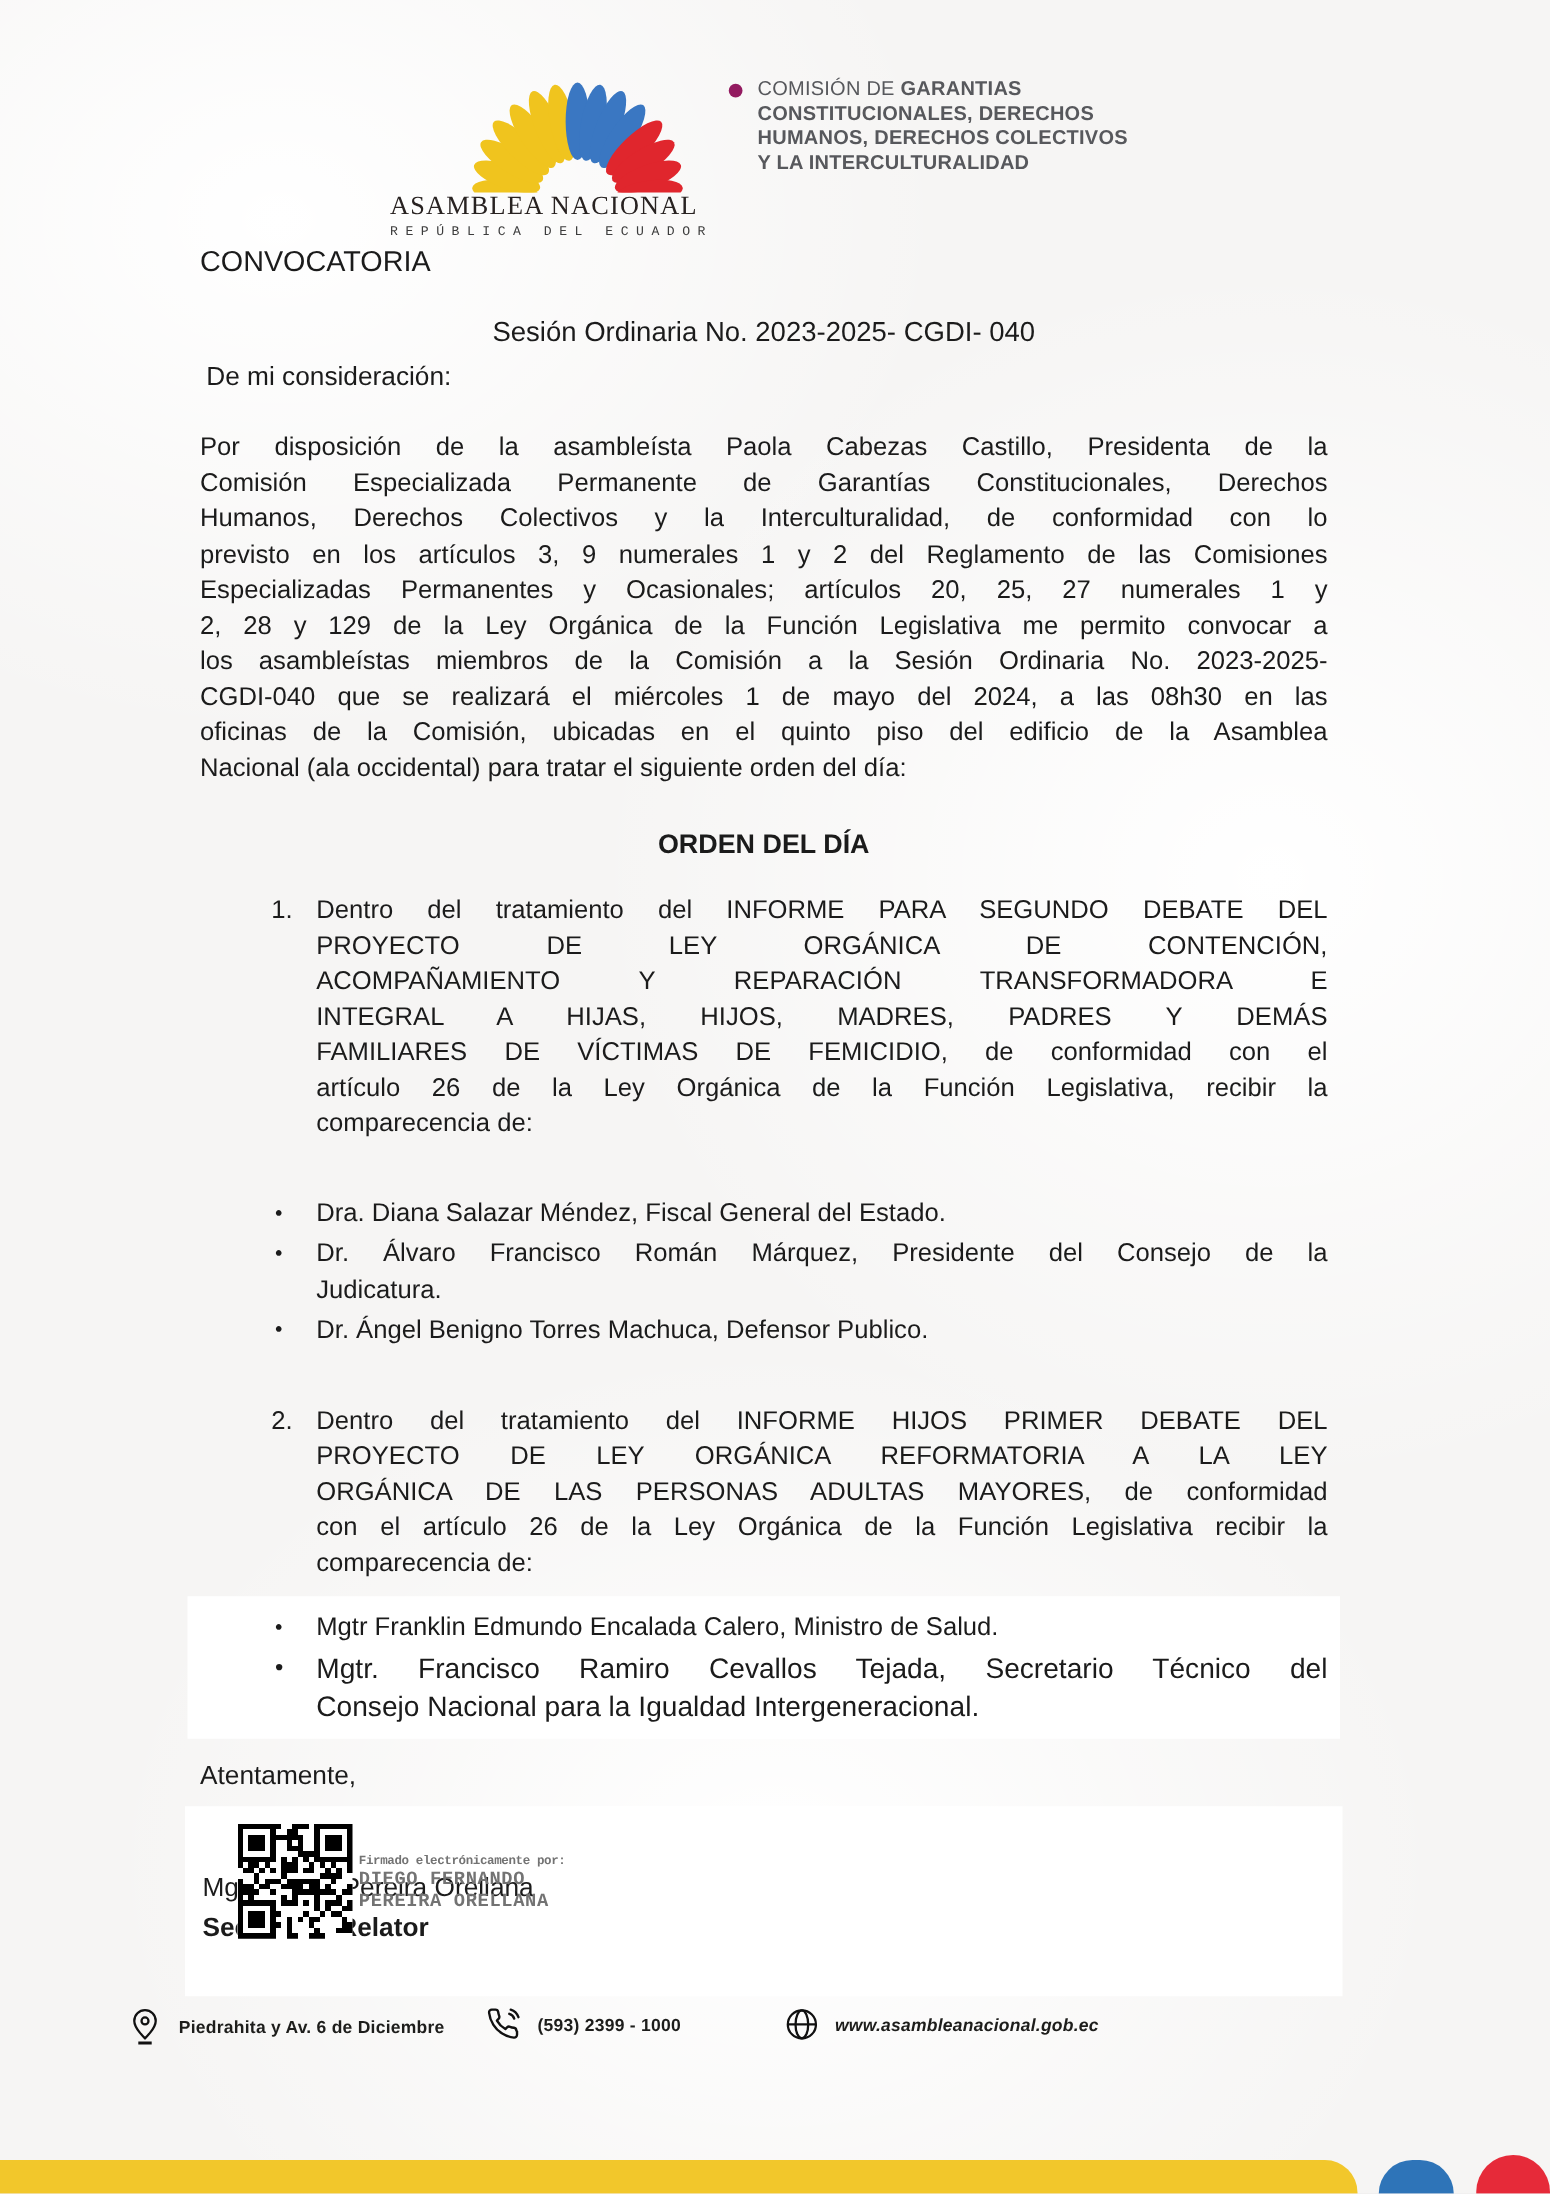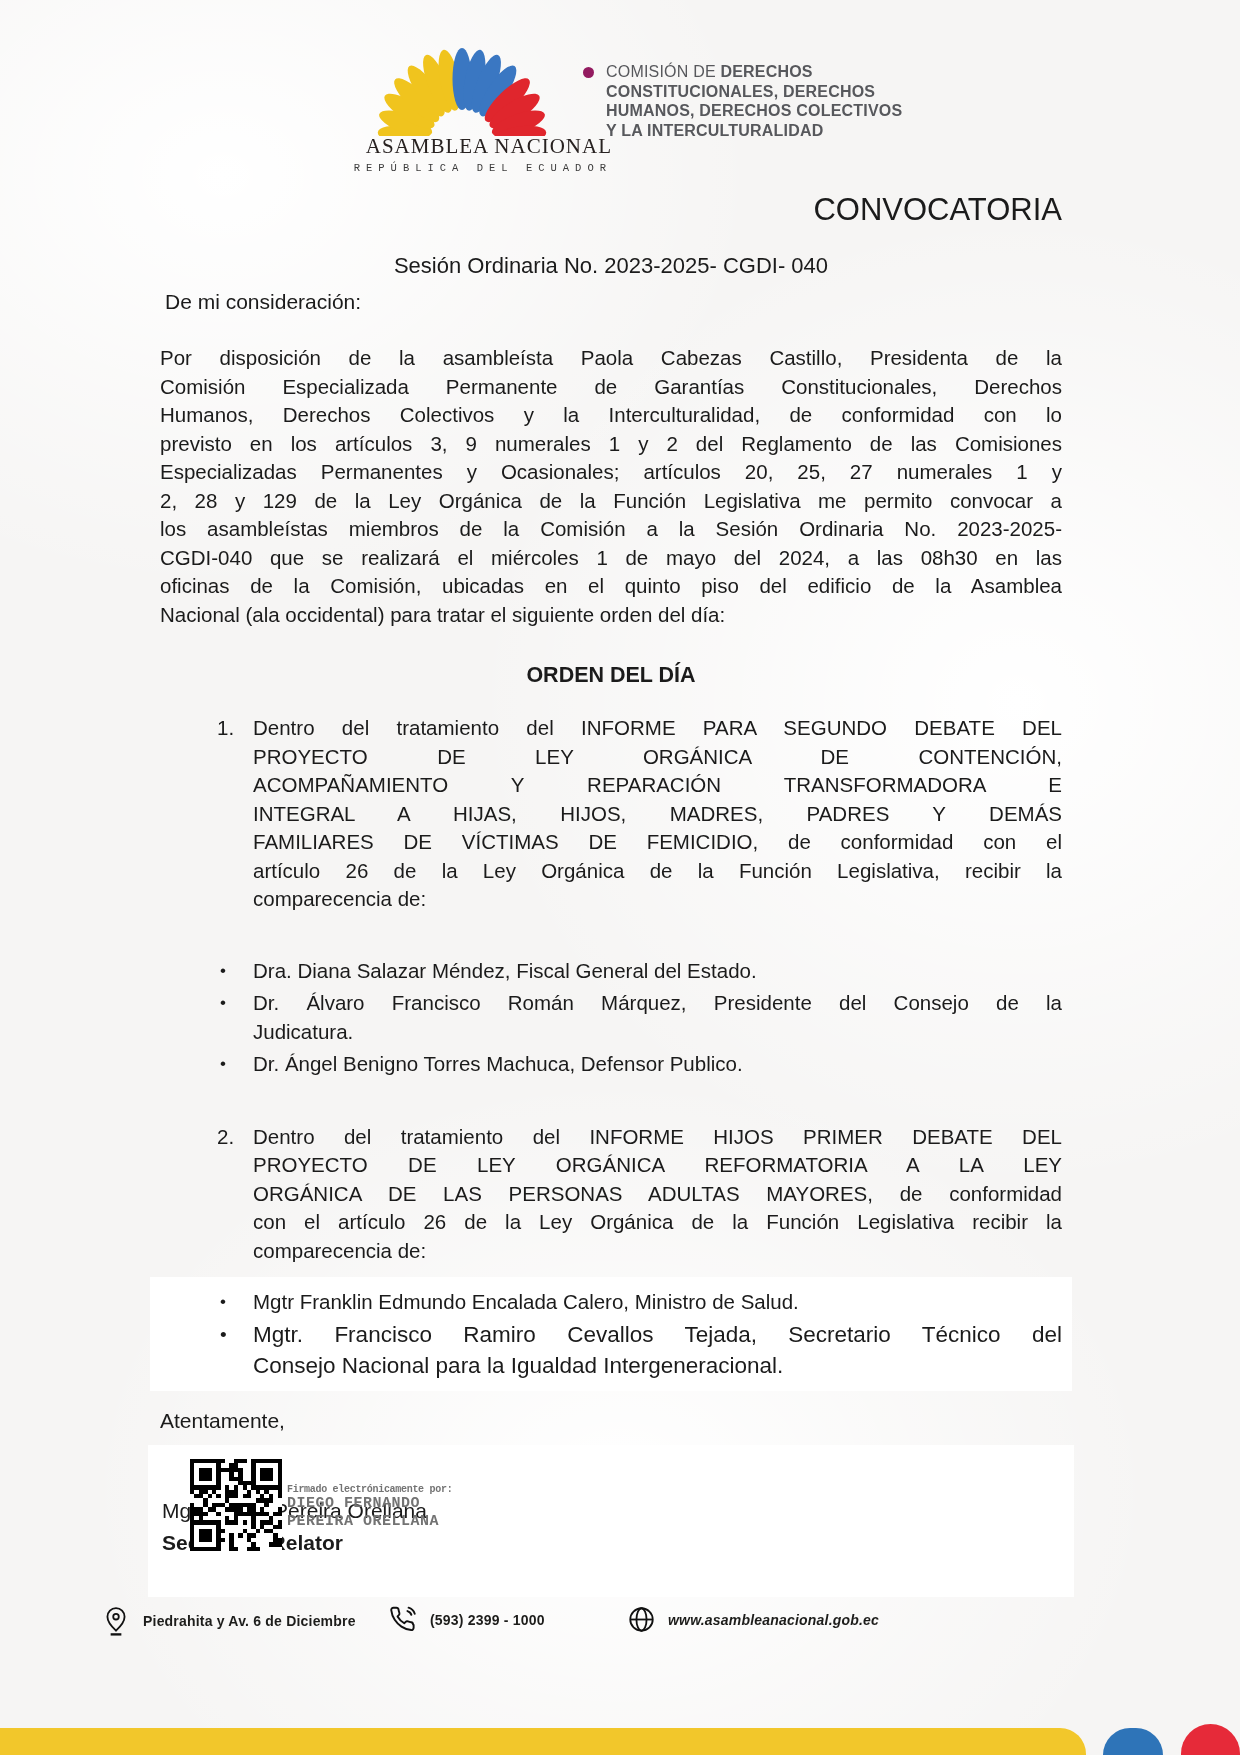--- a/index.html
+++ b/index.html
@@ -4,33 +4,33 @@
 <style>
   html,body{margin:0;padding:0;background:#e9e9e9;}
   .page{position:relative;width:1240px;height:1755px;margin:0 auto;overflow:hidden;
         font-family:"Liberation Sans",sans-serif;color:#1b1b1b;
         background:
           radial-gradient(900px 700px at 18% 10%, #ffffff 0%, rgba(255,255,255,0) 60%),
           radial-gradient(1000px 900px at 82% 40%, #ffffff 0%, rgba(255,255,255,0) 55%),
           radial-gradient(900px 700px at 50% 85%, #ffffff 0%, rgba(255,255,255,0) 60%),
           #f6f5f4;}
   
-  .logo-block{position:absolute;left:312px;top:40px;width:300px;text-align:right;}
+  .logo-block{position:absolute;left:312px;top:58px;width:300px;text-align:left;}
   .fan{display:block;margin:0 auto;}
   .logo-title{font-family:"Liberation Serif",serif;font-size:21px;letter-spacing:1px;
               color:#282221;white-space:nowrap;margin-top:-2px;}
   .logo-subtitle{font-family:Liberation Mono, monospace;font-size:10.5px;letter-spacing:6px;
               color:#3c3c3c;white-space:nowrap;margin-top:3px;}
   .commission{position:absolute;left:583px;top:62px;display:flex;gap:12px;}
   .commission-bullet{width:11px;height:11px;border-radius:50%;background:#931B60;margin-top:5px;flex:0 0 auto;}
   .commission-lines{font-size:16px;line-height:19.5px;font-weight:700;color:#57585C;letter-spacing:.2px;}
   .commission-lines .reg{font-weight:400;}
   
   .main{position:absolute;left:160px;top:196px;width:902px;}
-  .doc-title{font-size:31px;line-height:27px;font-weight:400;text-align:right;margin:0;}
+  .doc-title{font-size:23px;line-height:27px;font-weight:400;text-align:left;margin:0;}
   .session{font-size:22px;line-height:27px;text-align:center;margin:29px 0 0;}
   .date{font-size:21px;line-height:25px;text-align:right;margin:19px 0 0;}
   .salutation{font-size:21px;line-height:25px;margin:10px 0 0;padding-left:5px;}
   .para{margin:30px 0 0;font-size:20.5px;}
   .jl{text-align:justify;text-align-last:justify;line-height:28.5px;}
   .ll{text-align:left;line-height:28.5px;}
   .agenda-title{font-size:21.5px;line-height:27px;font-weight:700;text-align:center;margin:33px 0 0;}
   .oli{display:flex;font-size:20.5px;}
   .oli .marker{flex:0 0 93px;padding-left:57px;box-sizing:border-box;line-height:28.5px;}
   .oli .otext{flex:1;}
@@ -123,21 +123,21 @@
           </g>
       </g>
     </svg>
     <div class="logo-title">ASAMBLEA NACIONAL</div>
     <div class="logo-subtitle">REPÚBLICA DEL ECUADOR</div>
   </div>
 
   <div class="commission">
     <div class="commission-bullet"></div>
     <div class="commission-lines">
-      <div><span class="reg">COMISIÓN DE </span><span>DERECHOS</span></div>
+      <div><span class="reg">COMISIÓN DE </span><span>GARANTIAS</span></div>
       <div>CONSTITUCIONALES, DERECHOS</div>
       <div>HUMANOS, DERECHOS COLECTIVOS</div>
       <div>Y LA INTERCULTURALIDAD</div>
     </div>
   </div>
 
   <div class="main">
     <h1 class="doc-title">CONVOCATORIA</h1>
     <div class="session">Sesión Ordinaria No. 2023-2025- CGDI- 040</div>
     <div class="salutation">De mi consideración:</div>

